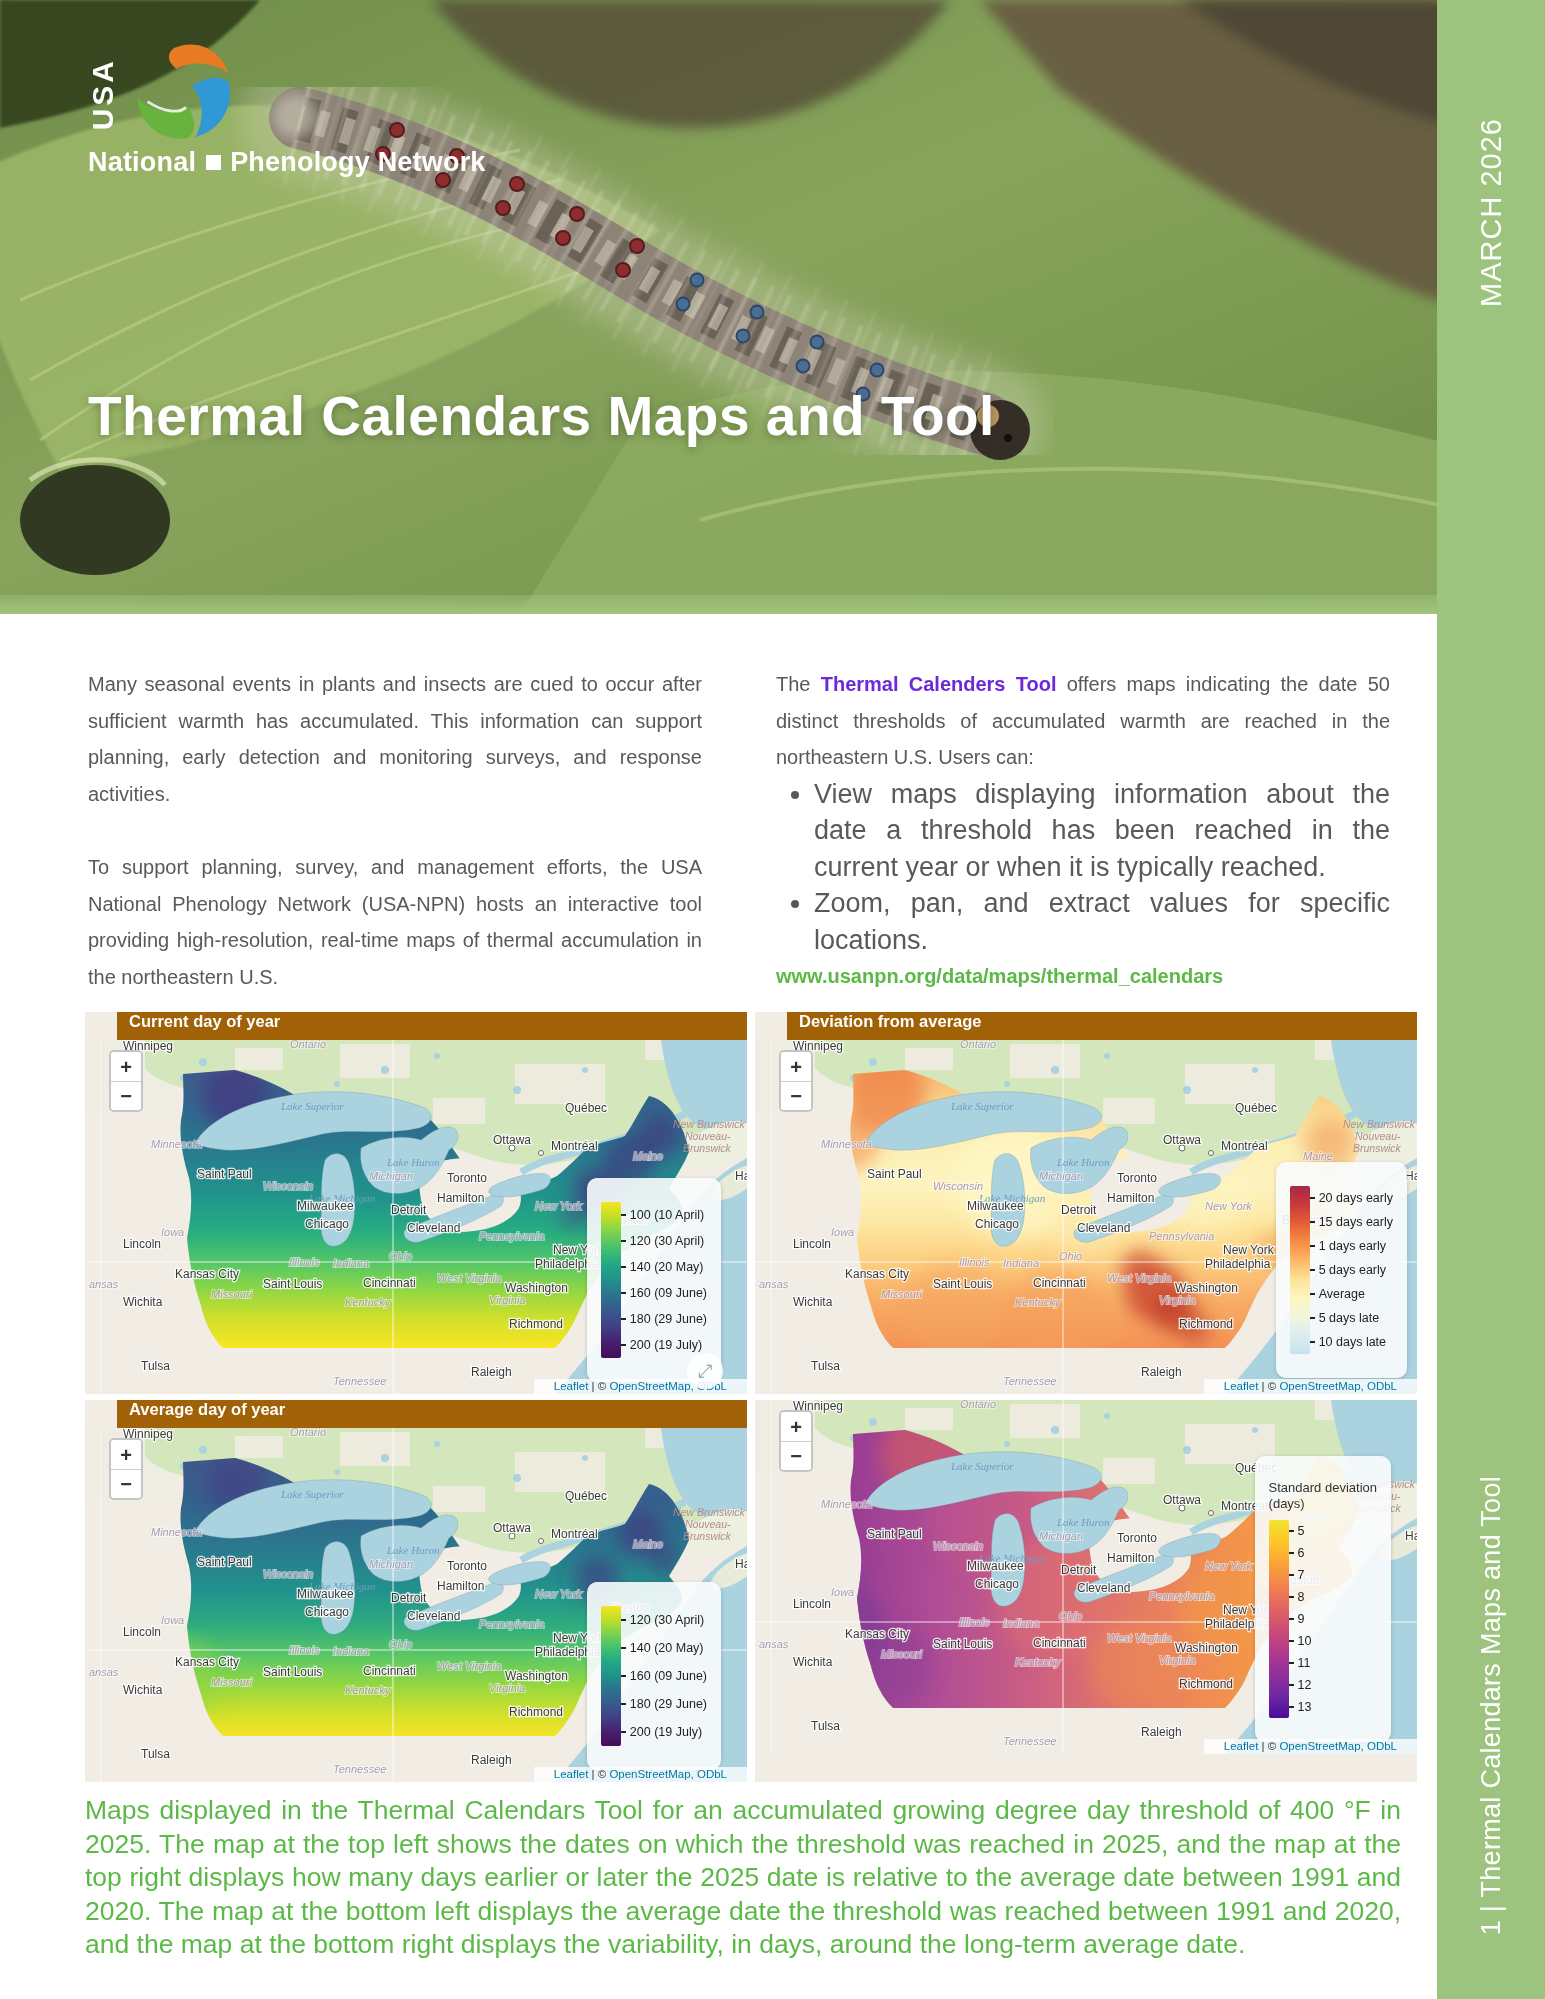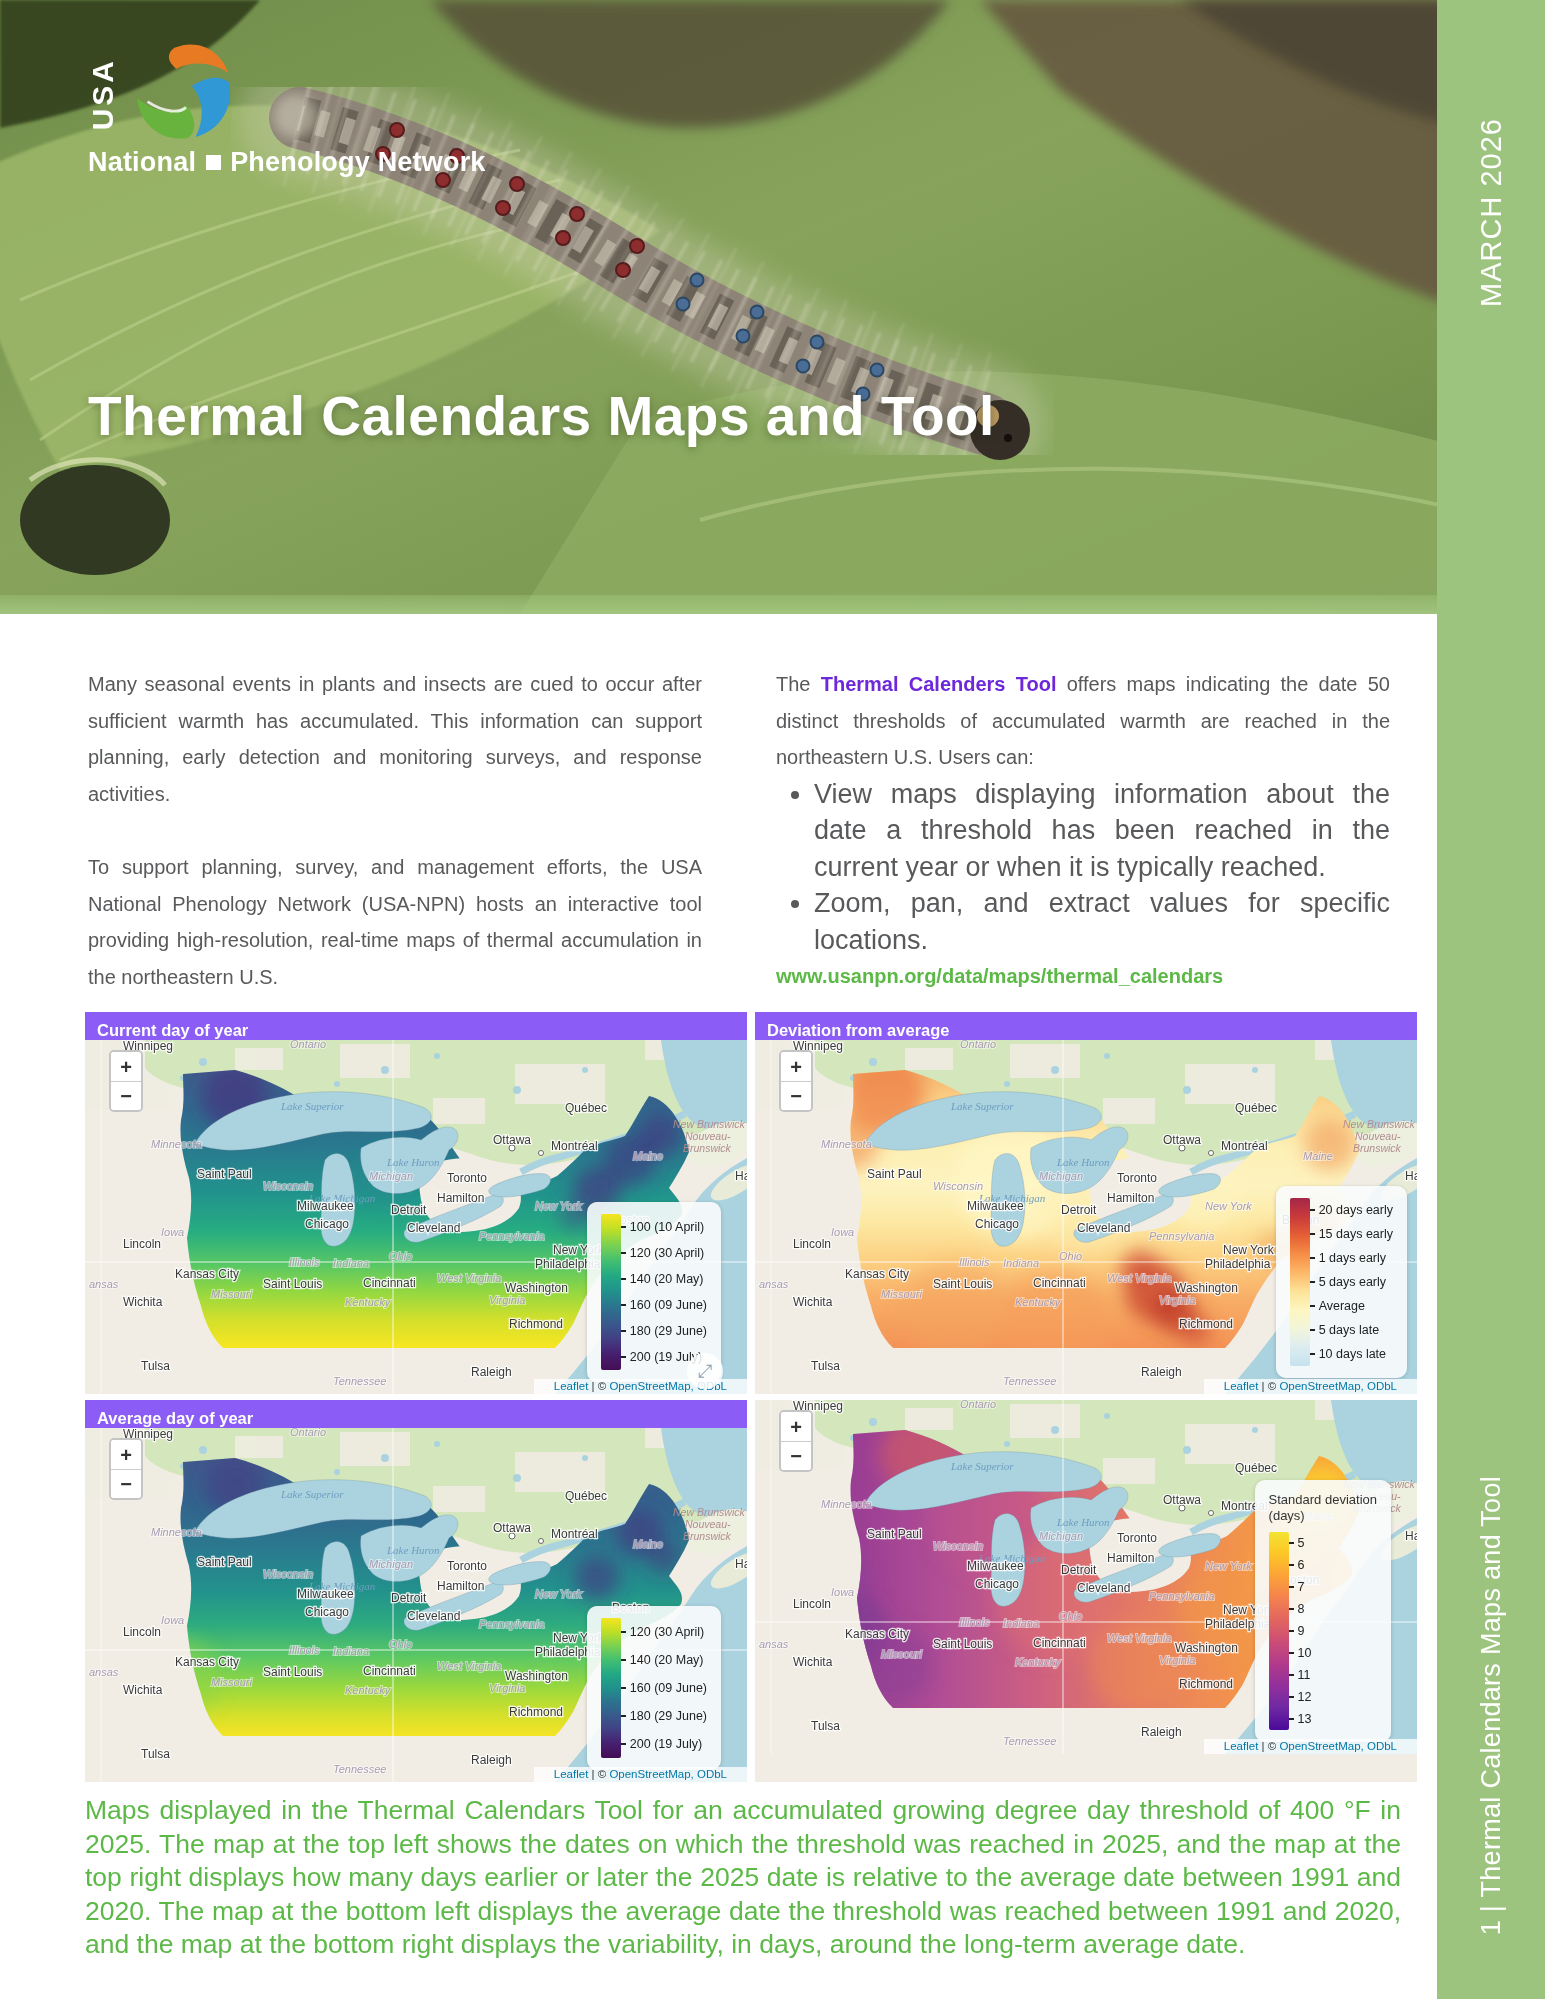--- a/index.html
+++ b/index.html
@@ -22,29 +22,29 @@
   .intro .col{flex:1;min-width:0;}
   .intro p{margin:0;font-size:20px;line-height:36.5px;text-align:justify;}
   .intro p.spaced{margin-top:37px;}
   ul.features{margin:0;padding-left:38px;font-size:27px;line-height:36.5px;text-align:justify;color:#58595b;}
   .link-inline{color:#6d28d9;font-weight:700;}
   .url-line{margin-top:37px;font-weight:700;color:#5cb947;font-size:27.5px;text-align:left !important;}
 
   
   #maps-grid{position:absolute;top:1012px;left:85px;width:1332px;display:grid;grid-template-columns:662px 662px;column-gap:8px;row-gap:6px;}
   .map-panel{position:relative;width:662px;height:382px;background:#f1ede4;overflow:hidden;}
-  .map-titlebar{height:28px;background:#8b5cf6;color:#fff;font-size:16.5px;font-weight:700;display:flex;align-items:flex-end;padding-left:12px;box-sizing:border-box;}
+  .map-titlebar{height:28px;background:#a16207;color:#fff;font-size:16.5px;font-weight:700;display:flex;align-items:flex-start;padding-left:12px;box-sizing:border-box;margin-left:32px;}
   .map-viewport{position:relative;width:662px;height:354px;cursor:grab;background:#f1ede4;}
   .map-viewport svg{position:absolute;top:0;left:0;}
 
   .zoomctl{position:absolute;top:10px;left:24px;width:30px;border:2px solid rgba(60,60,60,.3);border-radius:5px;overflow:hidden;background:#fff;z-index:4;}
   .zbtn{display:block;width:100%;height:29px;background:#fff;border:0;font-size:20px;font-weight:700;color:#333;padding:0;cursor:pointer;font-family:"Liberation Sans",sans-serif;line-height:1;}
   .zb2{border-top:1px solid #ccc;}
 
-  .legend{position:absolute;right:26px;bottom:12px;background:rgba(250,252,253,.9);border-radius:10px;padding:12px 14px;box-shadow:0 1px 4px rgba(0,0,0,.18);z-index:3;margin-left:44px;}
+  .legend{position:absolute;right:26px;bottom:12px;background:rgba(250,252,253,.9);border-radius:10px;padding:24px 14px;box-shadow:0 1px 4px rgba(0,0,0,.18);z-index:3;margin-left:44px;}
   .legend-right{right:10px;bottom:16px;}
   .lg-title{font-size:13px;color:#333;line-height:16px;margin-bottom:8px;}
   .lg-row{display:flex;align-items:stretch;}
   .lg-bar{width:20px;border-radius:2px;}
   .lg-labels{display:flex;flex-direction:column;}
   .lg-item{display:flex;align-items:center;}
   .lg-tick{width:5px;height:1.5px;background:#222;margin-right:4px;flex:0 0 auto;}
   .lg-txt{font-size:12.5px;color:#222;white-space:nowrap;}
 
   .attrib{position:absolute;right:0;bottom:0;background:rgba(255,255,255,.78);font-size:11.5px;padding:1px 20px 2px;color:#333;z-index:5;white-space:nowrap;}

